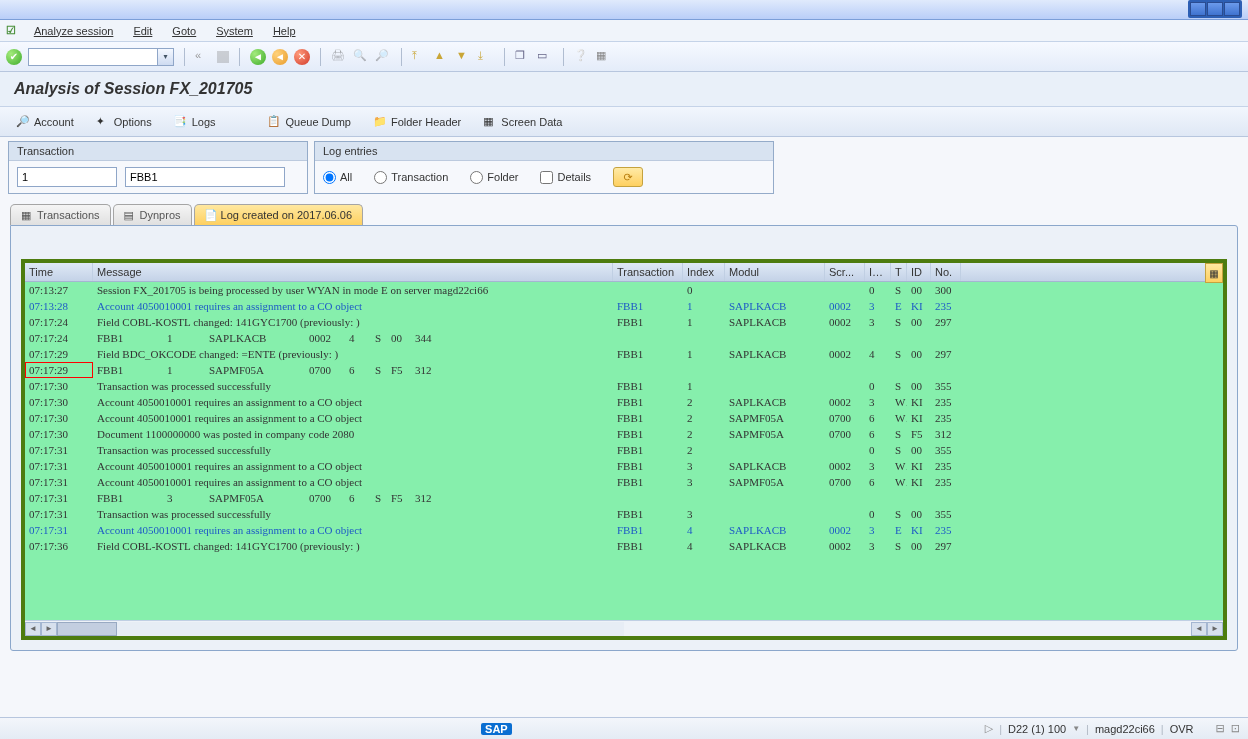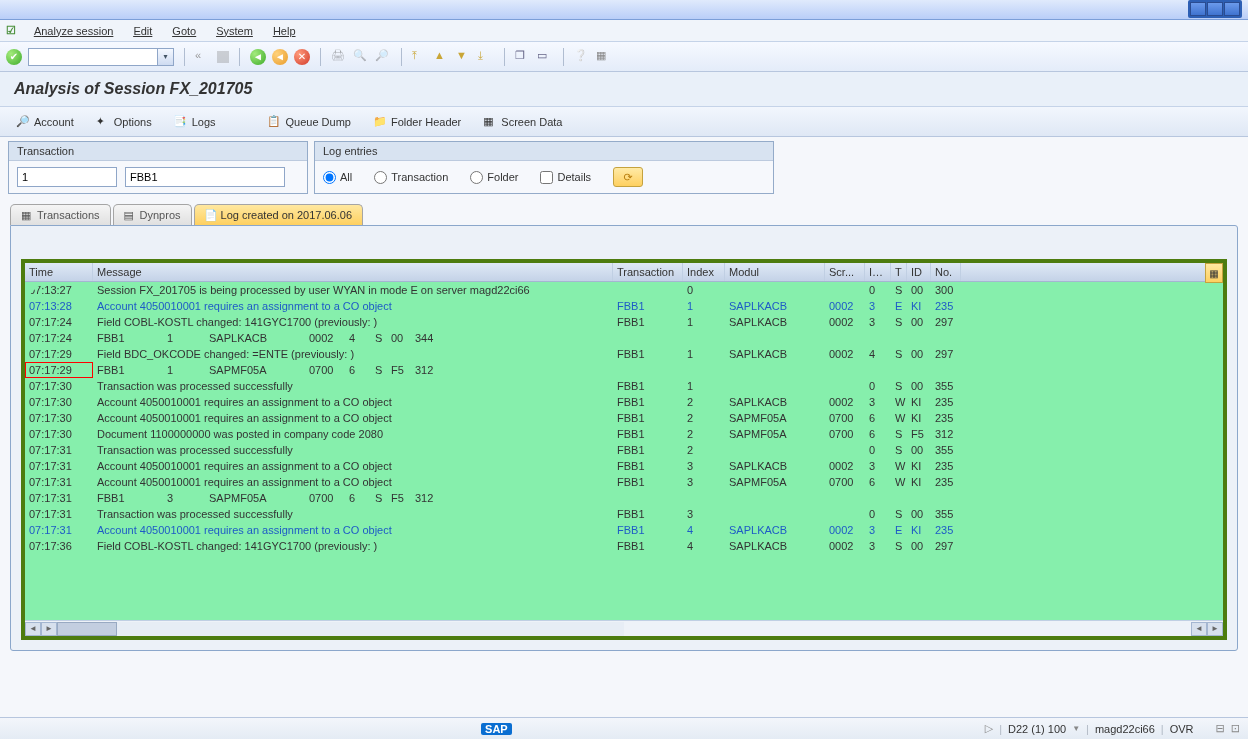--- a/index.html
+++ b/index.html
@@ -49,21 +49,21 @@
   .tab.active { background: linear-gradient(180deg,#ffe8a0,#fed060); color:#333; }
   .tab .tabicon { width:12px; height:12px; display:inline-block; }
 
   .tab-content-frame { border:1px solid #8ba7cb; background:#ecf1f8; padding:10px; border-radius:0 3px 3px 3px;}
   .grid-frame { border:4px solid #4d7c0f; background:#86efac;margin-top:23px; }
 
   
   .grid-header { display:flex; background: linear-gradient(180deg,#dfe9f6,#c4d2e7); border-bottom:1px solid #a4b6d1; font-weight:normal; color:#333; }
   .grid-header .col, .grid-row .col { padding:3px 4px; white-space:nowrap; overflow:hidden; text-overflow:ellipsis; border-right:1px solid #c0cfe3; }
   .grid-header .col { cursor:pointer; text-align:left; }
-  .grid-body { height:338px; overflow-y:auto; overflow-x:hidden; font-family:Liberation Sans, sans-serif; font-size:11px;border-radius:29px; }
+  .grid-body { height:338px; overflow-y:auto; overflow-x:hidden; font-family:Liberation Serif, serif; font-size:11px; }
   .grid-row { display:flex; border-bottom:0px solid #eee; }
   .grid-row .col { border-right:0; padding:2px 4px; }
   .col-time { width:68px; }
   .col-msg { width:520px; }
   .col-tran { width:70px; }
   .col-idx { width:42px; }
   .col-mod { width:100px; }
   .col-scr { width:40px; }
   .col-in { width:26px; }
   .col-t { width:16px; }

